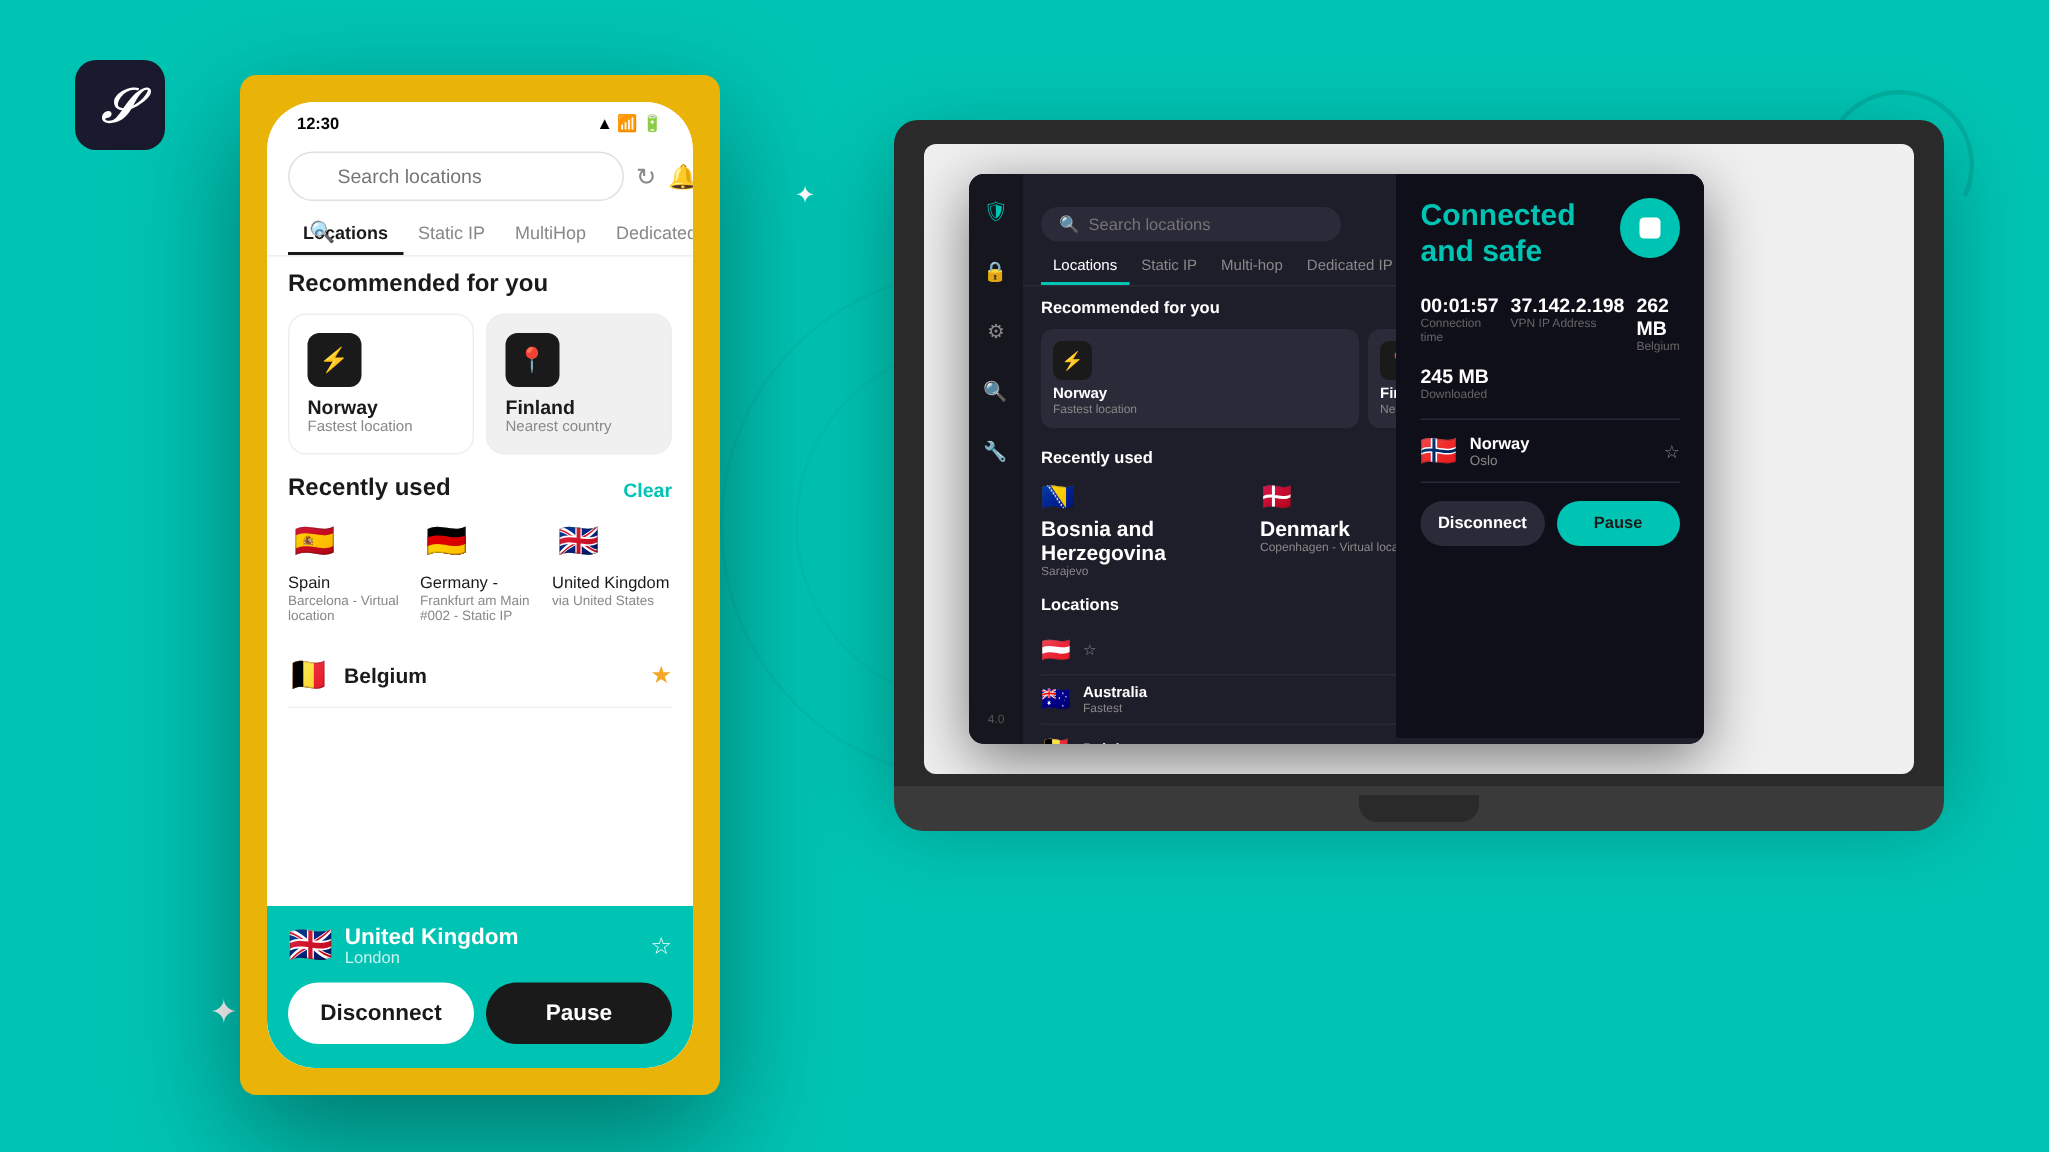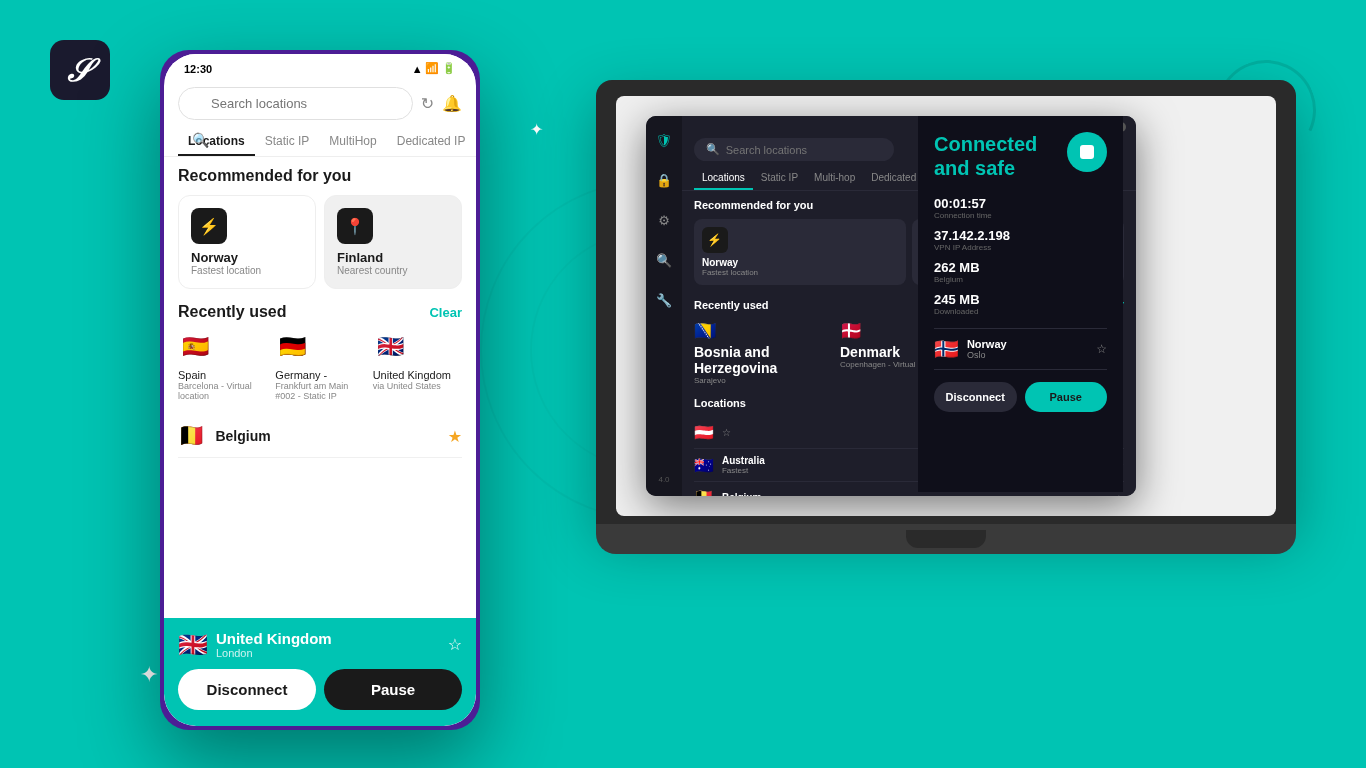--- a/index.html
+++ b/index.html
@@ -36,23 +36,23 @@
       font-style: italic;
     }
 
     
     .phone {
       position: absolute;
       left: 160px;
       top: 50px;
       width: 320px;
       height: 680px;
-      background: #4c1d95;
-      border-radius: 29px;
-      padding: 4px;
+      background: #eab308;
+      border-radius: 11px;
+      padding: 18px;
       box-shadow: 0 30px 80px rgba(0,0,0,0.4);
     }
     .phone-screen {
       background: white;
       border-radius: 32px;
       height: 100%;
       overflow: hidden;
       position: relative;
       display: flex;
       flex-direction: column;
@@ -525,21 +525,21 @@
     .app-loc-info { flex: 1; }
     .app-loc-name { font-size: 10px; font-weight: 600; color: white; }
     .app-loc-sub { font-size: 8px; color: #888; }
     .app-loc-actions { display: flex; gap: 6px; align-items: center; }
     .app-loc-expand { color: #888; font-size: 10px; cursor: pointer; }
     .app-loc-star { color: #888; font-size: 10px; cursor: pointer; }
 
     
     .connected-panel {
       position: absolute;
-      right: 13px;
+      right: 0;
       top: 0;
       width: 205px;
       height: 376px;
       background: #0f0f1a;
       display: flex;
       flex-direction: column;
       padding: 16px;
     }
 
     .connected-header {
@@ -566,21 +566,21 @@
     }
     .toggle-square {
       width: 14px;
       height: 14px;
       background: white;
       border-radius: 3px;
     }
 
     .stats-grid {
       display: grid;
-      grid-template-columns: 1fr;
+      grid-template-columns: 1fr 1fr 1fr;
       gap: 8px;
       margin-bottom: 12px;
     }
     .stat-item { }
     .stat-value { font-size: 13px; font-weight: 700; color: white; }
     .stat-label { font-size: 8px; color: #666; }
 
     .info-grid {
       display: grid;
       grid-template-columns: 1fr 1fr;

